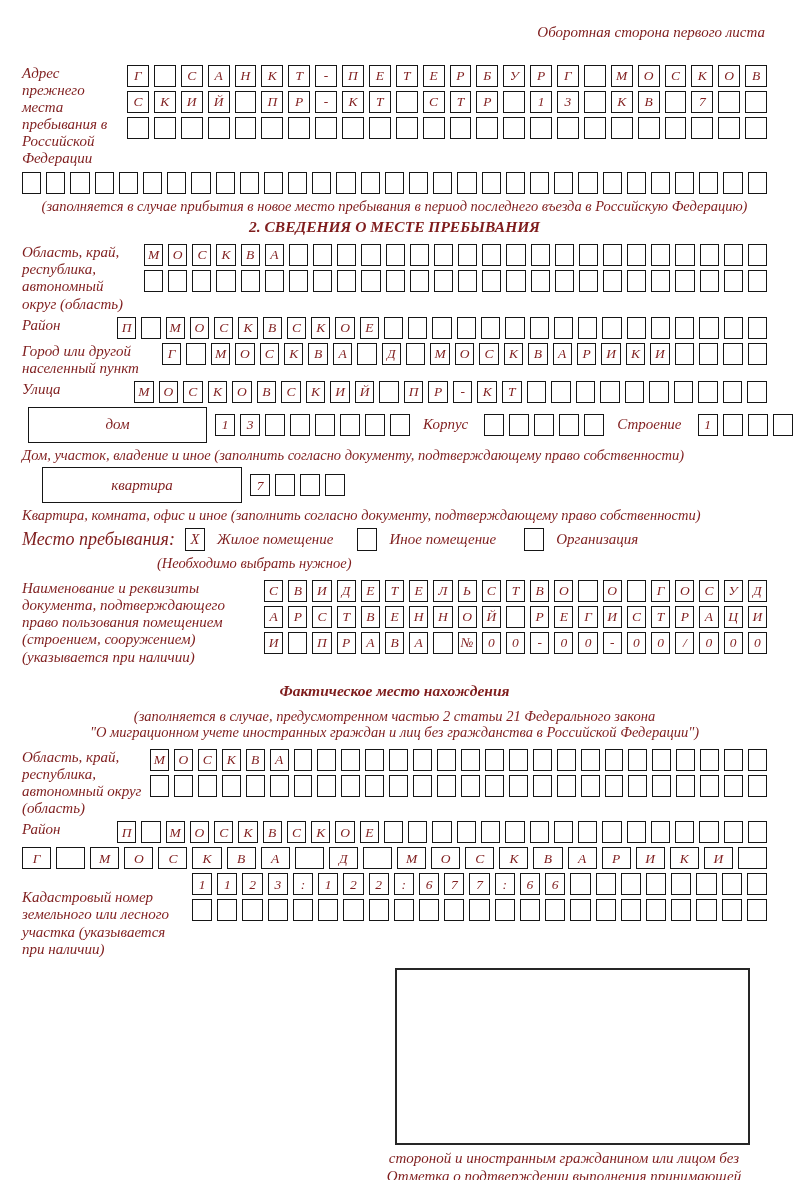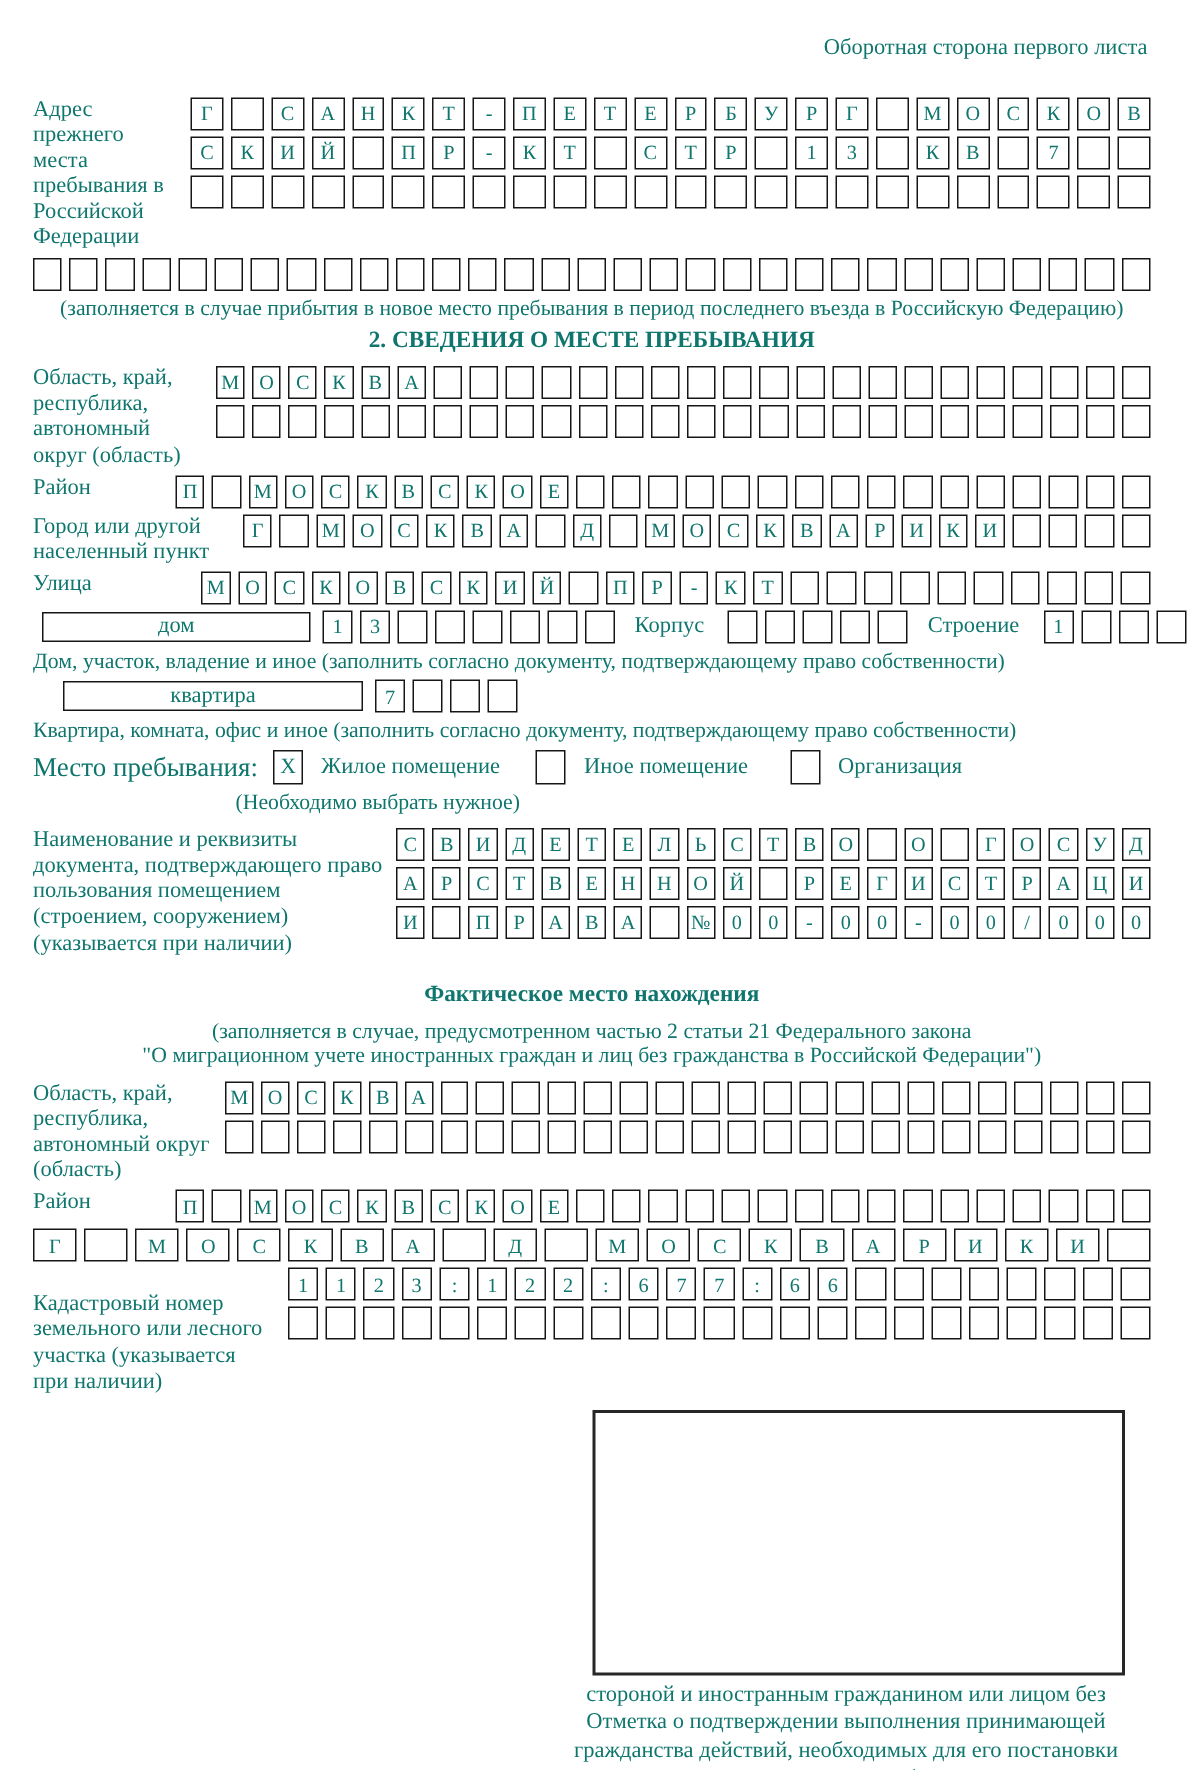--- a/index.html
+++ b/index.html
@@ -2,24 +2,25 @@
 <html><head>
 <meta charset="utf-8">
 <style>
   * { margin:0; padding:0; box-sizing:border-box; }
   html,body { background:#e9e9e9; }
   .page {
     position:relative;
     width:800px; height:1180px;
     margin:0 auto;
     background:#ffffff;
-    color:#0f766e;
+    color:#7f1d1d;
     font-family:"Liberation Serif", serif;
     padding:12px 33px 0 22px;
     overflow:hidden;
+    font-style:italic;
   }
   .hdr { text-align:right; font-size:15px; margin:12px 2px 24px 0; }
 
   .frow { display:flex; align-items:flex-start; margin-bottom:4px; }
   .lbl  { font-size:15px; line-height:1.14; padding-right:8px; flex:0 0 auto; }
   .w105 { flex-basis:105px; } .w122 { flex-basis:122px; } .w95 { flex-basis:95px; }
   .w140 { flex-basis:140px; } .w112 { flex-basis:112px; } .w242 { flex-basis:242px; }
   .w128 { flex-basis:128px; } .w200 { flex-basis:200px; } .w170 { flex-basis:170px;margin-top:16px; }
 
   .rows { flex:1; display:flex; flex-direction:column; gap:4px; }
@@ -32,21 +33,21 @@
   .cells.fixed { flex:0 0 auto; }
   .cells.fixed .cell { flex:0 0 20px; }
 
   .fullrow { margin:0 0 4px 0; }
 
   .note { font-size:14.5px; line-height:1.15; }
   .center { text-align:center; }
   .sec-title { font-weight:bold; font-size:15.5px; text-align:center; margin:4px 0 8px 0; }
 
   .boxlbl {
-    height:20px; border:1.7px solid #161616;
+    height:36px; border:1.7px solid #161616;
     display:flex; align-items:center; justify-content:center;
     font-size:15px; flex:0 0 auto; background:#fff;
   }
   .dom-box { width:179px; margin-left:6px; }
   .kv-box  { width:200px; margin-left:20px; }
   .inlbl { font-size:15px; align-self:center; }
 
   .house .cells.fixed { margin-left:8px; align-self:center; }
   .house .inlbl { margin:0 8px 0 13px; }
   .house, .apt { align-items:center; }

